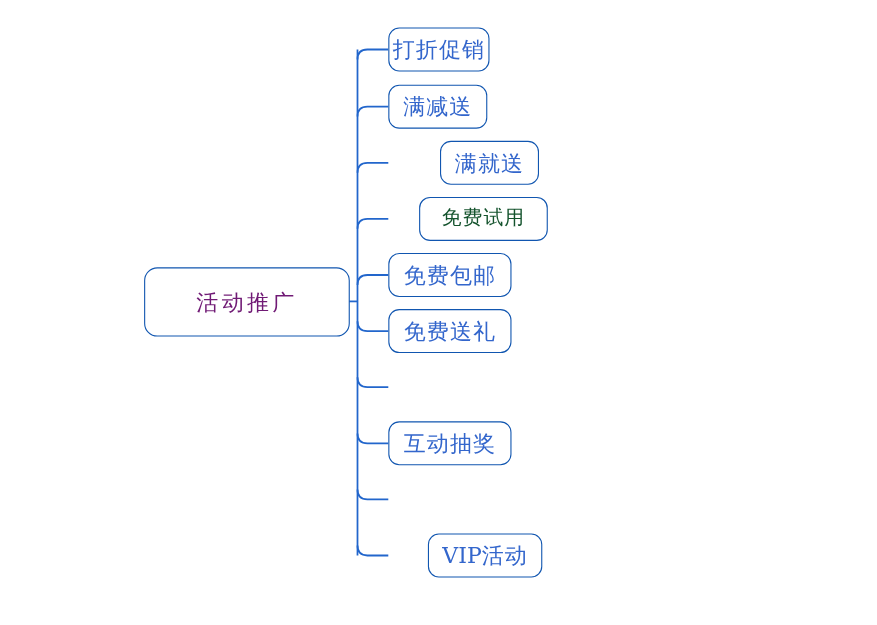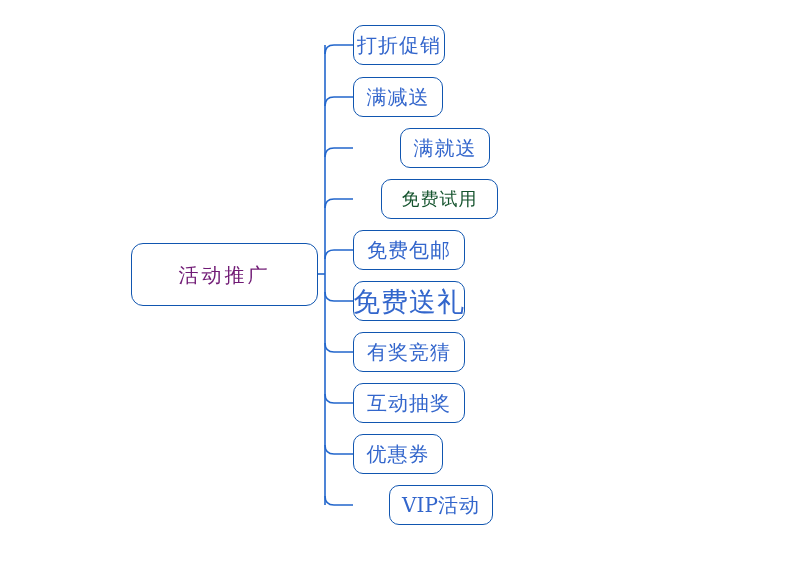--- a/index.html
+++ b/index.html
@@ -80,28 +80,22 @@
     </div>
     <div class="node" style="left: 353px; top: 128px; width: 90px; height: 40px; font-size: 20px; border-color: rgb(17, 86, 176); color: rgb(51, 102, 204); margin-left: 47px;">
       <span class="node-label">满就送</span>
     </div>
     <div class="node" style="left: 353px; top: 179px; width: 117px; height: 40px; font-size: 18px; border-color: rgb(17, 86, 176); color: #14532d; margin-left: 28px;">
       <span class="node-label">免费试用</span>
     </div>
     <div class="node" style="left: 353px; top: 230px; width: 112px; height: 40px; font-size: 20px; border-color: rgb(17, 86, 176); color: rgb(51, 102, 204); text-align: center;">
       <span class="node-label">免费包邮</span>
     </div>
-    <div class="node" style="left: 353px; top: 281px; width: 112px; height: 40px; font-size: 27px; border-color: rgb(17, 86, 176); color: rgb(51, 102, 204);">
+    <div class="node" style="left: 353px; top: 281px; width: 112px; height: 40px; font-size: 20px; border-color: rgb(17, 86, 176); color: rgb(51, 102, 204);">
       <span class="node-label">免费送礼</span>
-    </div>
-    <div class="node" style="left: 353px; top: 332px; width: 112px; height: 40px; font-size: 20px; border-color: rgb(17, 86, 176); color: rgb(51, 102, 204);">
-      <span class="node-label">有奖竞猜</span>
     </div>
     <div class="node" style="left: 353px; top: 383px; width: 112px; height: 40px; font-size: 20px; border-color: rgb(17, 86, 176); color: rgb(51, 102, 204);">
       <span class="node-label">互动抽奖</span>
-    </div>
-    <div class="node" style="left: 353px; top: 434px; width: 90px; height: 40px; font-size: 20px; border-color: rgb(17, 86, 176); color: rgb(51, 102, 204);">
-      <span class="node-label">优惠券</span>
     </div>
     <div class="node" style="left: 353px; top: 485px; width: 104px; height: 40px; font-size: 20px; border-color: rgb(17, 86, 176); color: rgb(51, 102, 204); margin-left: 36px;">
       <span class="node-label"><span class="vip-prefix">VIP</span><span>活动</span></span>
     </div>
   </div>
 
 </body></html>

